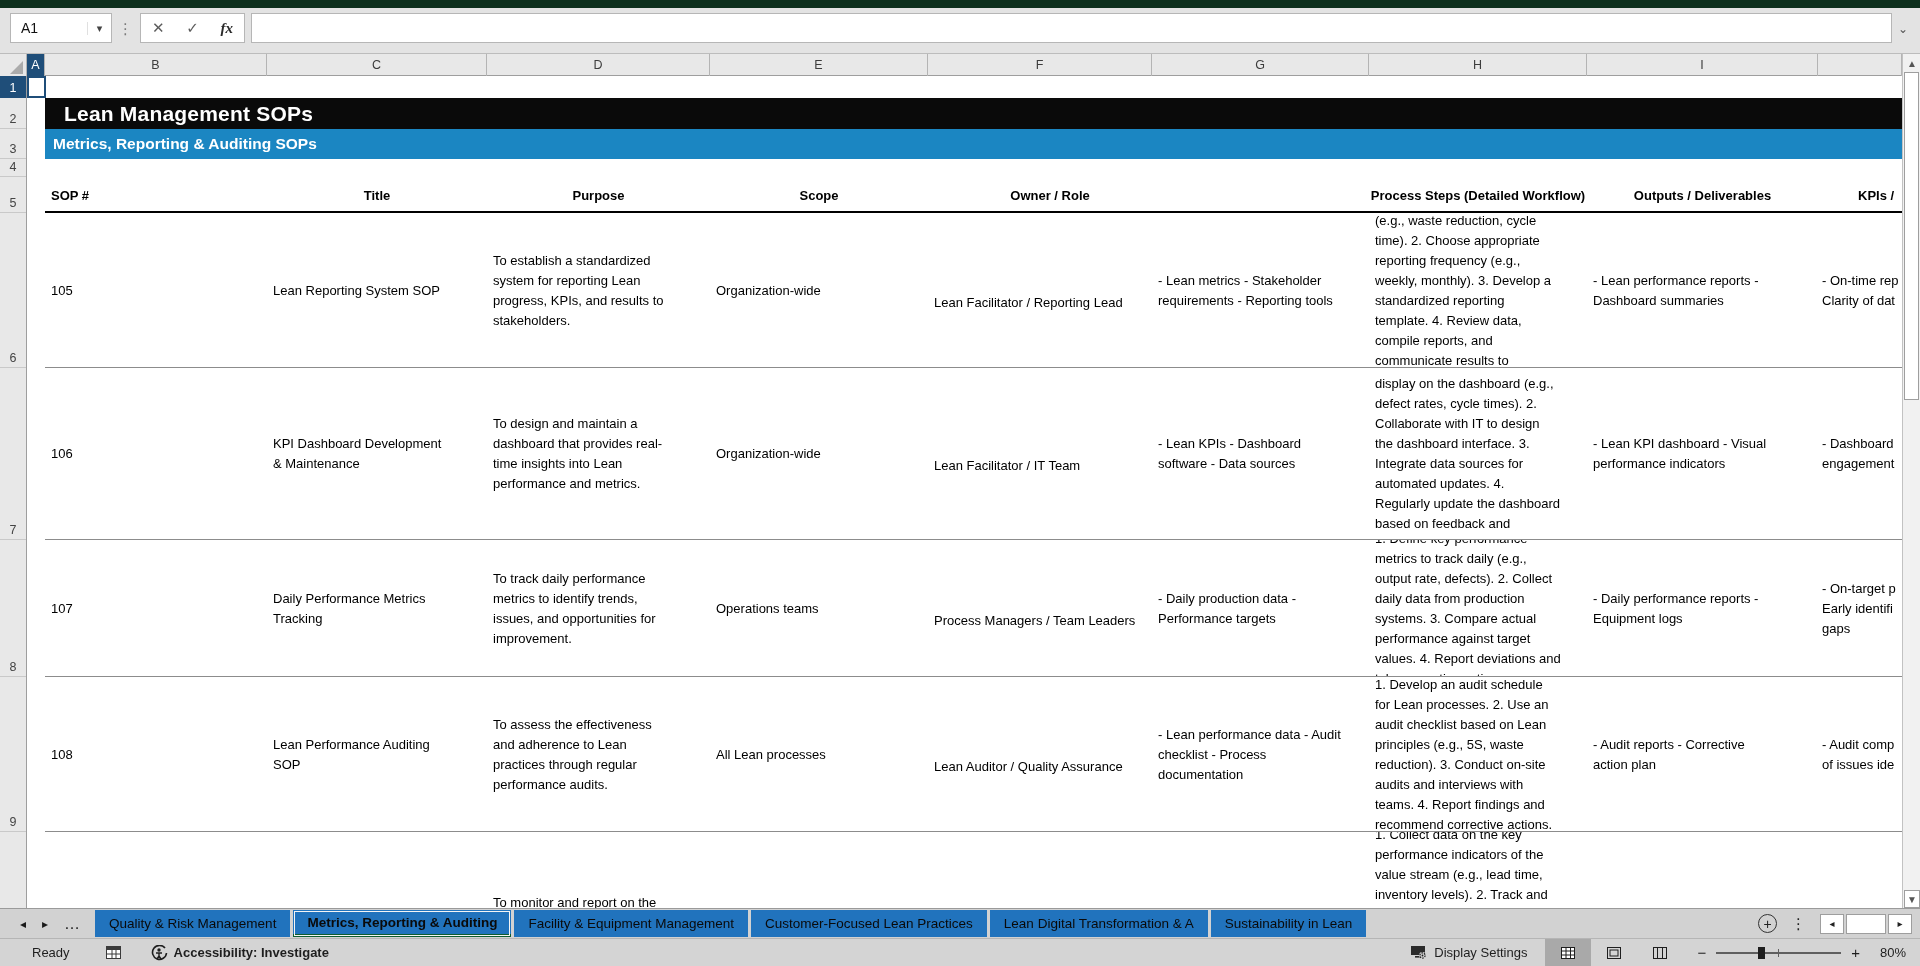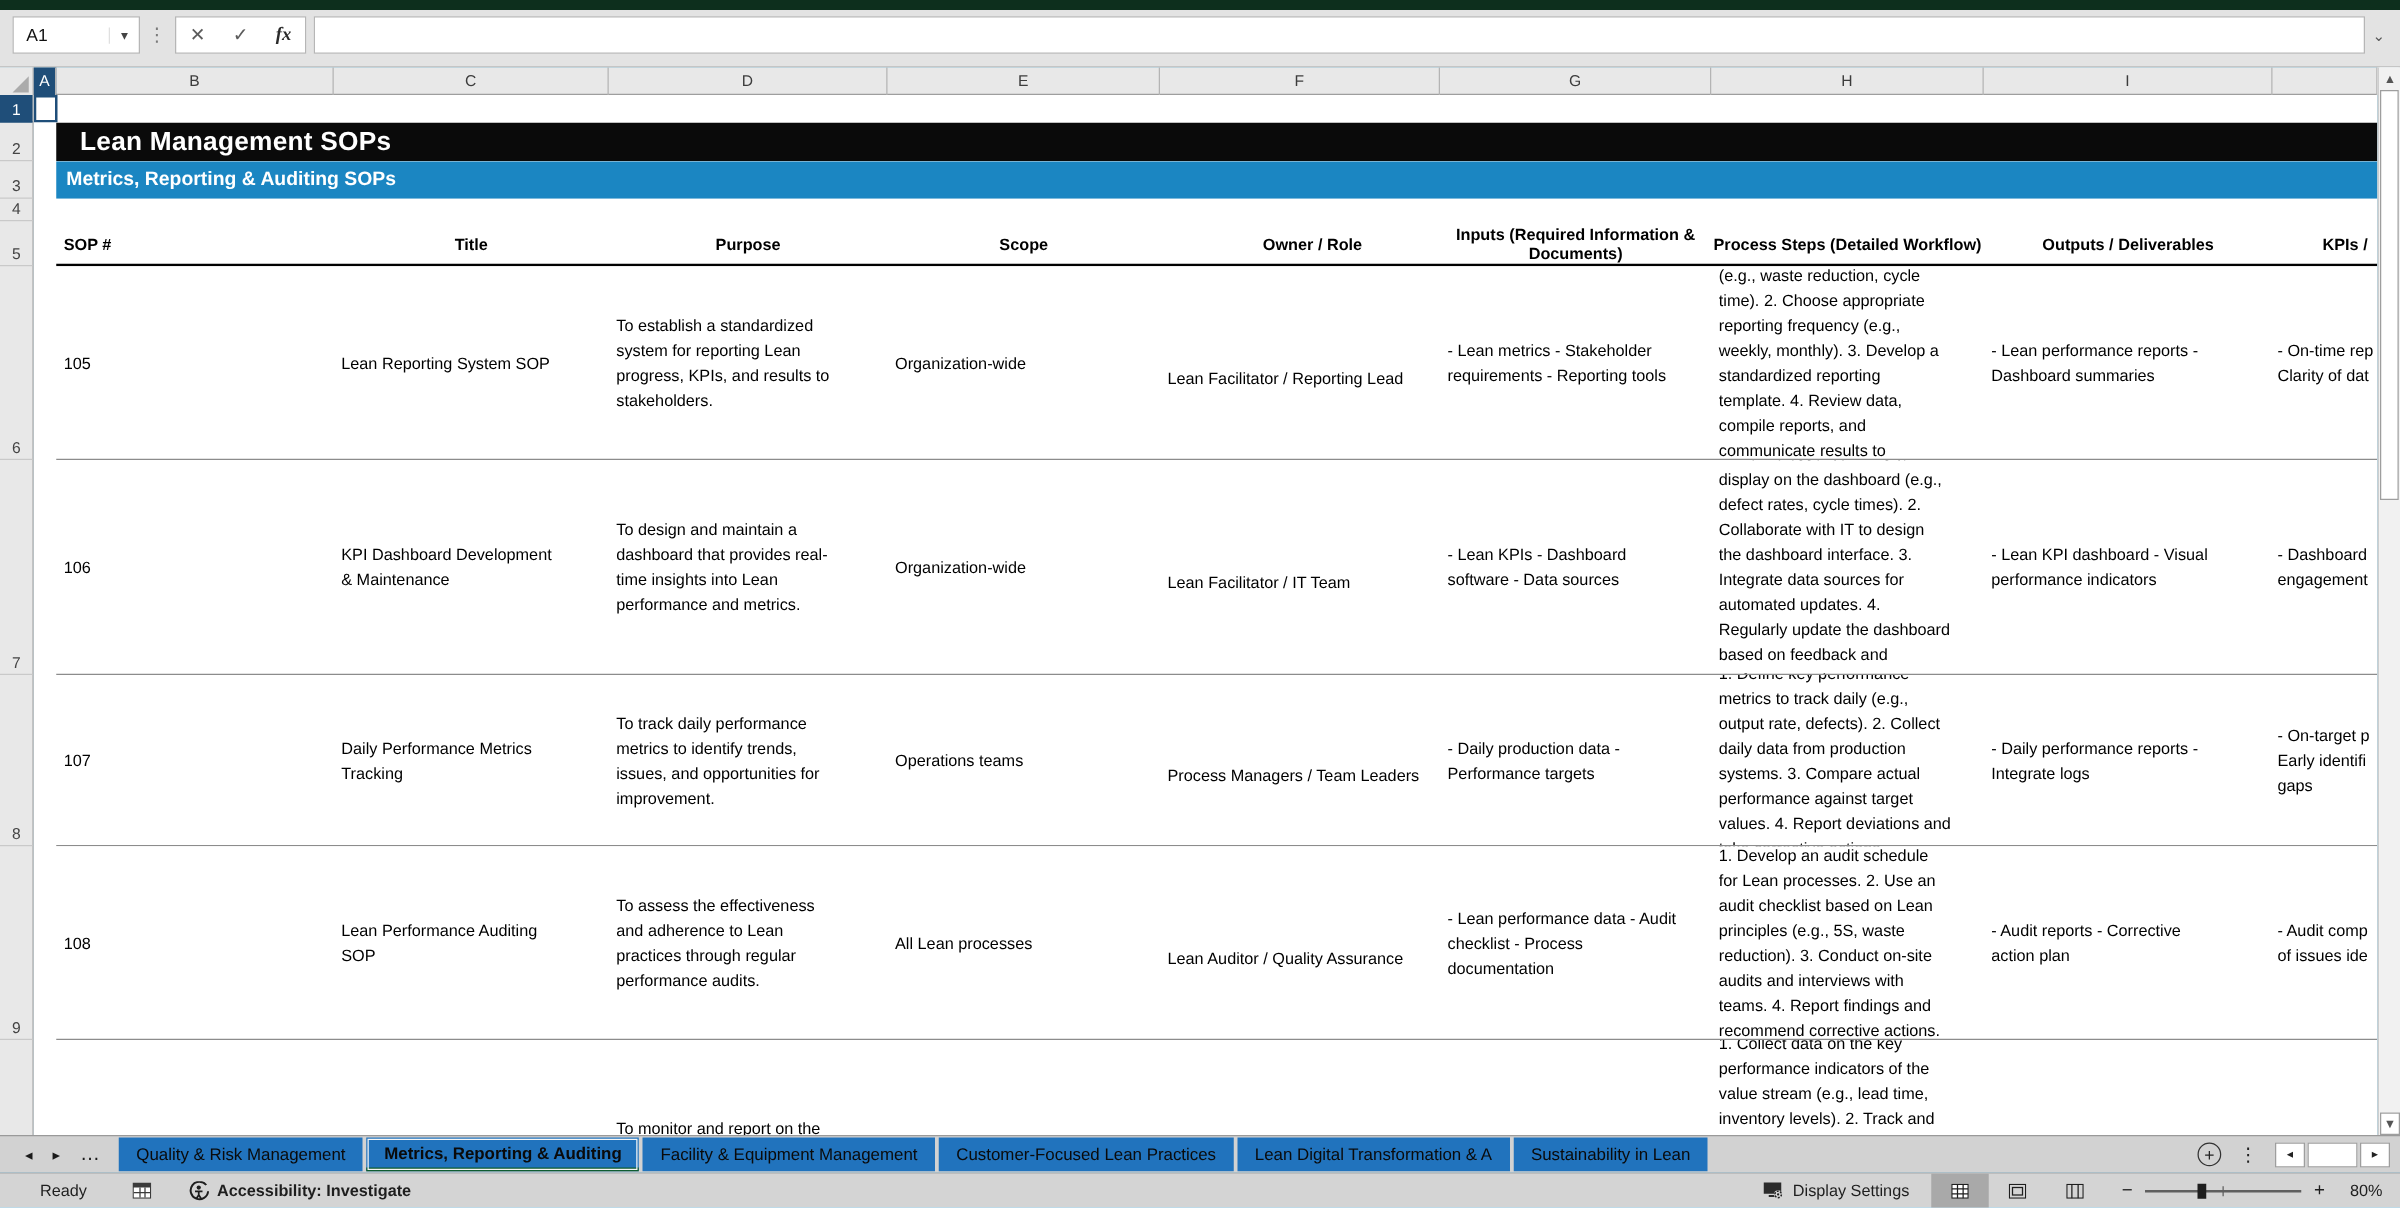--- a/index.html
+++ b/index.html
@@ -192,21 +192,20 @@
       </div>
     </div>
     <div class="band r4"></div>
 
     <div class="band r5 thead">
       <div class="hcell hc-b">SOP #</div>
       <div class="hcell hc-c">Title</div>
       <div class="hcell hc-d">Purpose</div>
       <div class="hcell hc-e">Scope</div>
       <div class="hcell hc-f">Owner / Role</div>
-      <div class="hcell hc-g">Inputs (Required Information &amp; Documents)</div>
       <div class="hcell hc-h">Process Steps (Detailed Workflow)</div>
       <div class="hcell hc-i">Outputs / Deliverables</div>
       <div class="hcell hc-j">KPIs /</div>
     </div>
 
     <div class="band r6 drow">
       <div class="cell cB">105</div>
       <div class="cell cC">Lean Reporting System SOP</div>
       <div class="cell cD">To establish a standardized system for reporting Lean progress, KPIs, and results to stakeholders.</div>
       <div class="cell cE">Organization-wide</div>
@@ -232,21 +231,21 @@
     </div>
 
     <div class="band r8 drow">
       <div class="cell cB">107</div>
       <div class="cell cC">Daily Performance Metrics Tracking</div>
       <div class="cell cD">To track daily performance metrics to identify trends, issues, and opportunities for improvement.</div>
       <div class="cell cE">Operations teams</div>
       <div class="cell cF">Process Managers / Team Leaders</div>
       <div class="cell cG">- Daily production data - Performance targets</div>
       <div class="cell cH">1. Define key performance metrics to track daily (e.g., output rate, defects). 2. Collect daily data from production systems. 3. Compare actual performance against target values. 4. Report deviations and take corrective actions.</div>
-      <div class="cell cI">- Daily performance reports - Integrate logs</div>
+      <div class="cell cI">- Daily performance reports - Equipment logs</div>
       <div class="cell cJ">- On-target p
 Early identifi
 gaps</div>
     </div>
 
     <div class="band r9 drow">
       <div class="cell cB">108</div>
       <div class="cell cC">Lean Performance Auditing SOP</div>
       <div class="cell cD">To assess the effectiveness and adherence to Lean practices through regular performance audits.</div>
       <div class="cell cE">All Lean processes</div>

